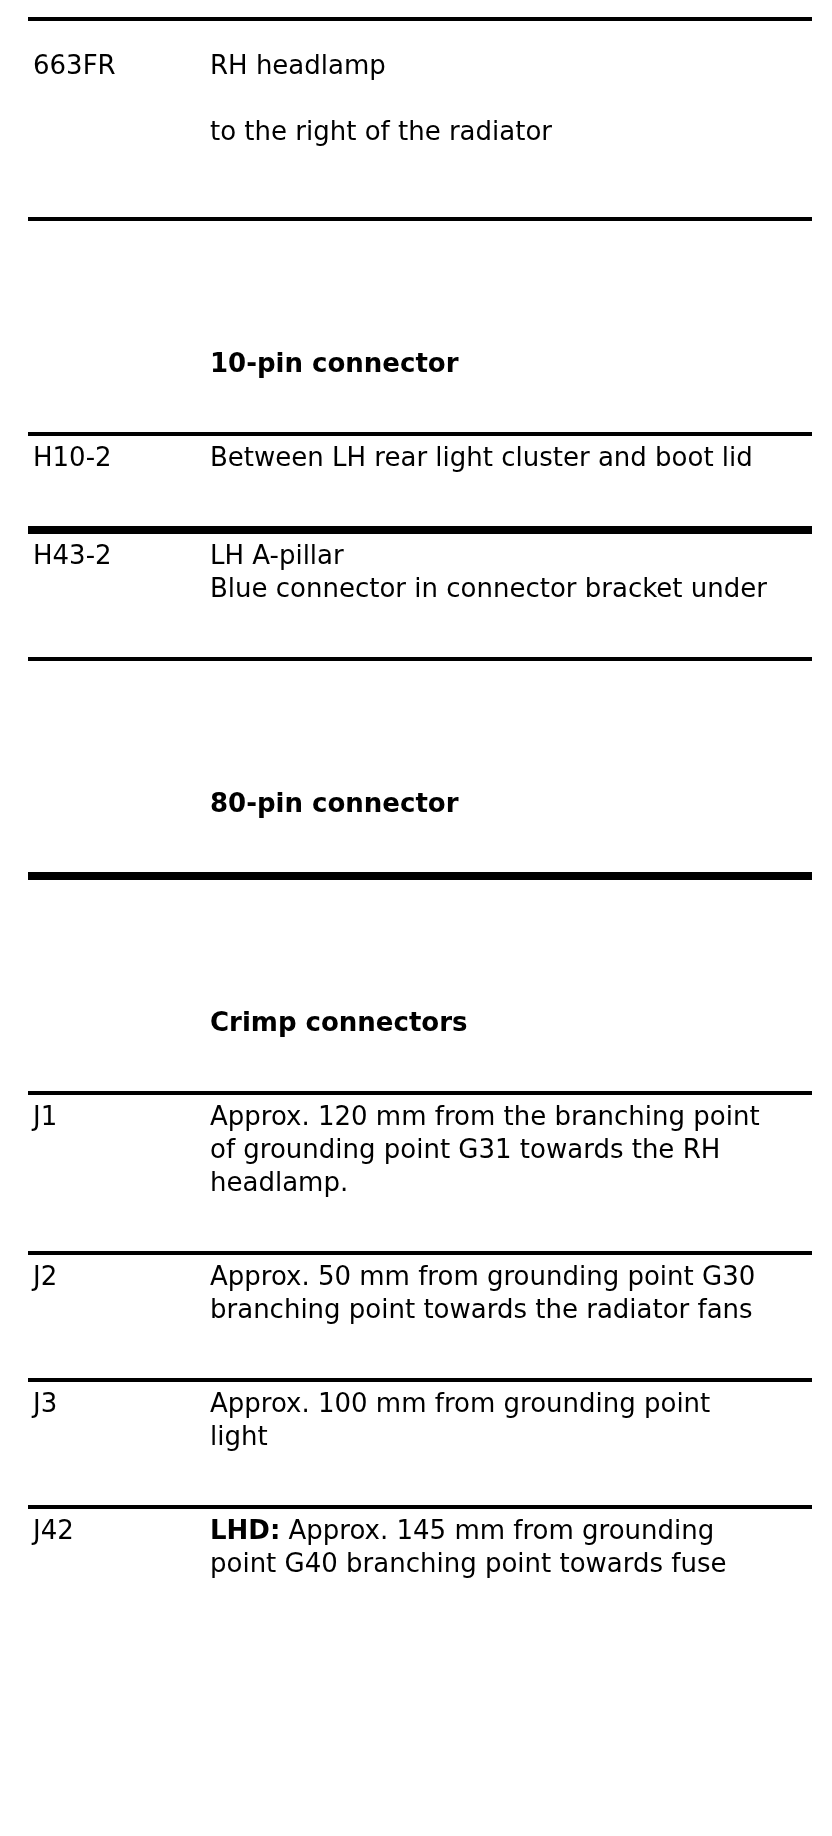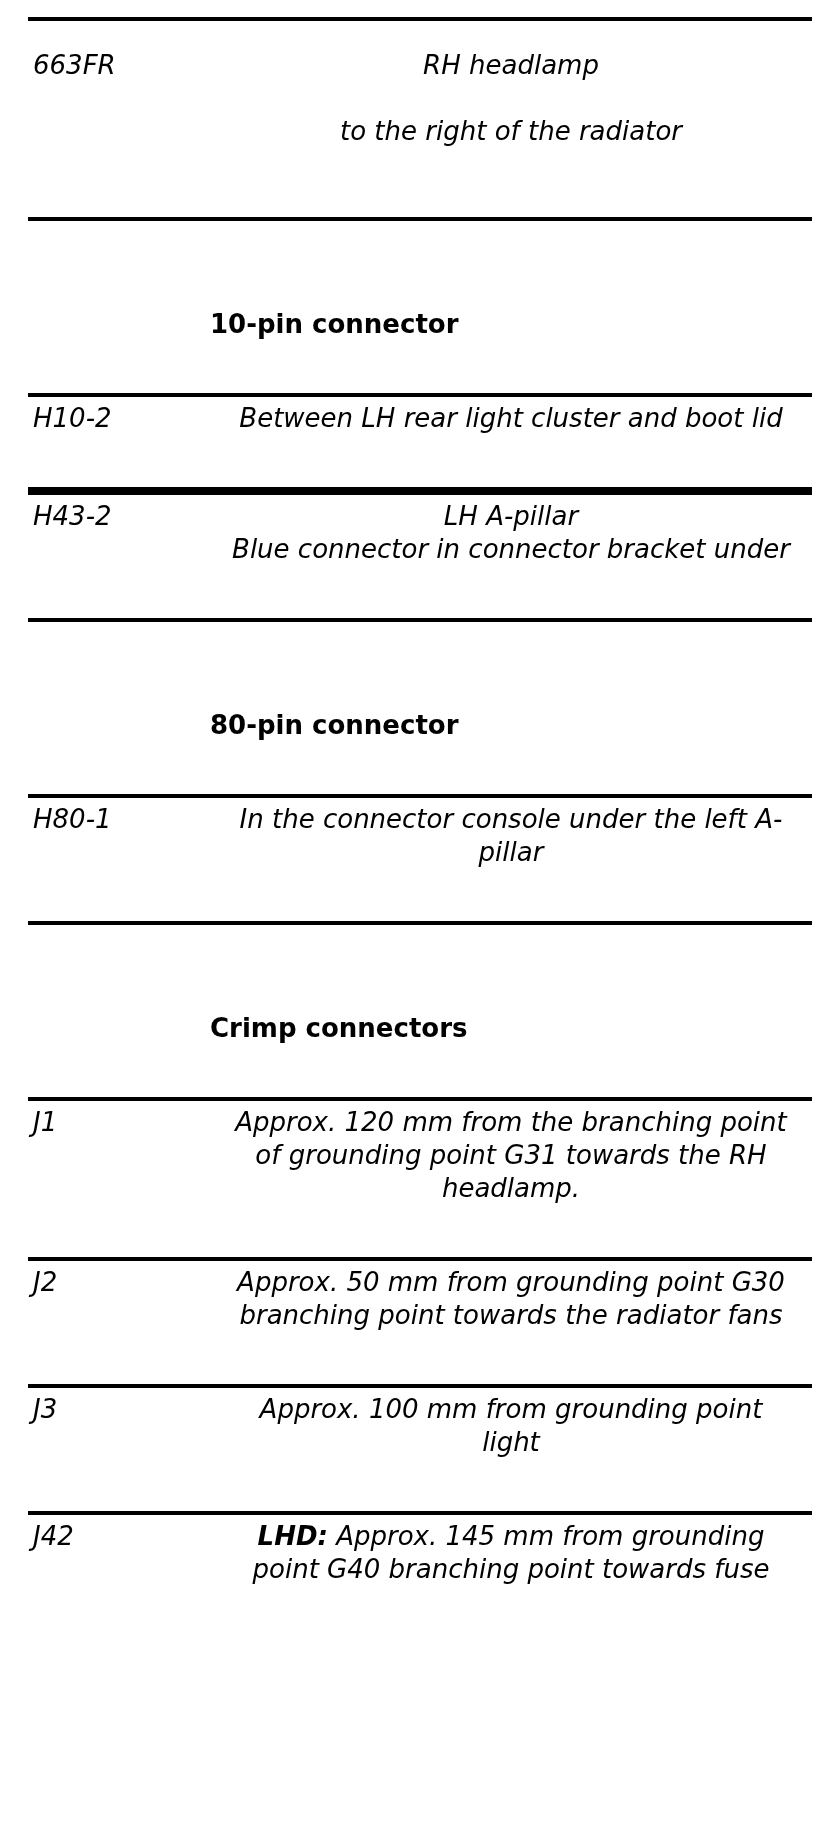--- a/index.html
+++ b/index.html
@@ -23,42 +23,41 @@
     margin-left: 28px;
     width: 784px;
   }
   .rule {
     height: 4px;
     background: #000000;
   }
   .row {
     display: flex;
     padding: 5px 0 52px 0;
-    font-style: italic;
   }
   .row.first {
     padding: 28px 0 69px 0;
   }
   .code {
     flex: 0 0 182px;
     box-sizing: border-box;
     padding-left: 5px;
   }
   .desc {
     flex: 1;
     min-width: 0;
-    text-align: center;
   }
   .line {
     min-height: 33px;
     white-space: nowrap;
   }
   .header-row {
     padding: 87px 0 52px 182px;
     font-weight: 700;
+    margin-top: 39px;
   }
   .b {
     font-weight: 700;
   }
 </style>
 </head>
 <body>
 
 <div class="page">
   <div class="table" id="table-root">
@@ -85,27 +84,20 @@
       <div class="row">
         <div class="code">H43-2</div>
         <div class="desc">
           <div class="line"><span>LH A-pillar</span></div>
           <div class="line"><span>Blue connector in connector bracket under</span></div>
         </div>
       </div>
       <div class="rule"></div>
       <div class="header-row"><span class="header-label">80-pin connector</span></div>
       <div class="rule"></div>
-      <div class="row">
-        <div class="code">H80-1</div>
-        <div class="desc">
-          <div class="line"><span>In the connector console under the left A-</span></div>
-          <div class="line"><span>pillar</span></div>
-        </div>
-      </div>
       <div class="rule"></div>
       <div class="header-row"><span class="header-label">Crimp connectors</span></div>
       <div class="rule"></div>
       <div class="row">
         <div class="code">J1</div>
         <div class="desc">
           <div class="line"><span>Approx. 120 mm from the branching point</span></div>
           <div class="line"><span>of grounding point G31 towards the RH</span></div>
           <div class="line"><span>headlamp.</span></div>
         </div>

